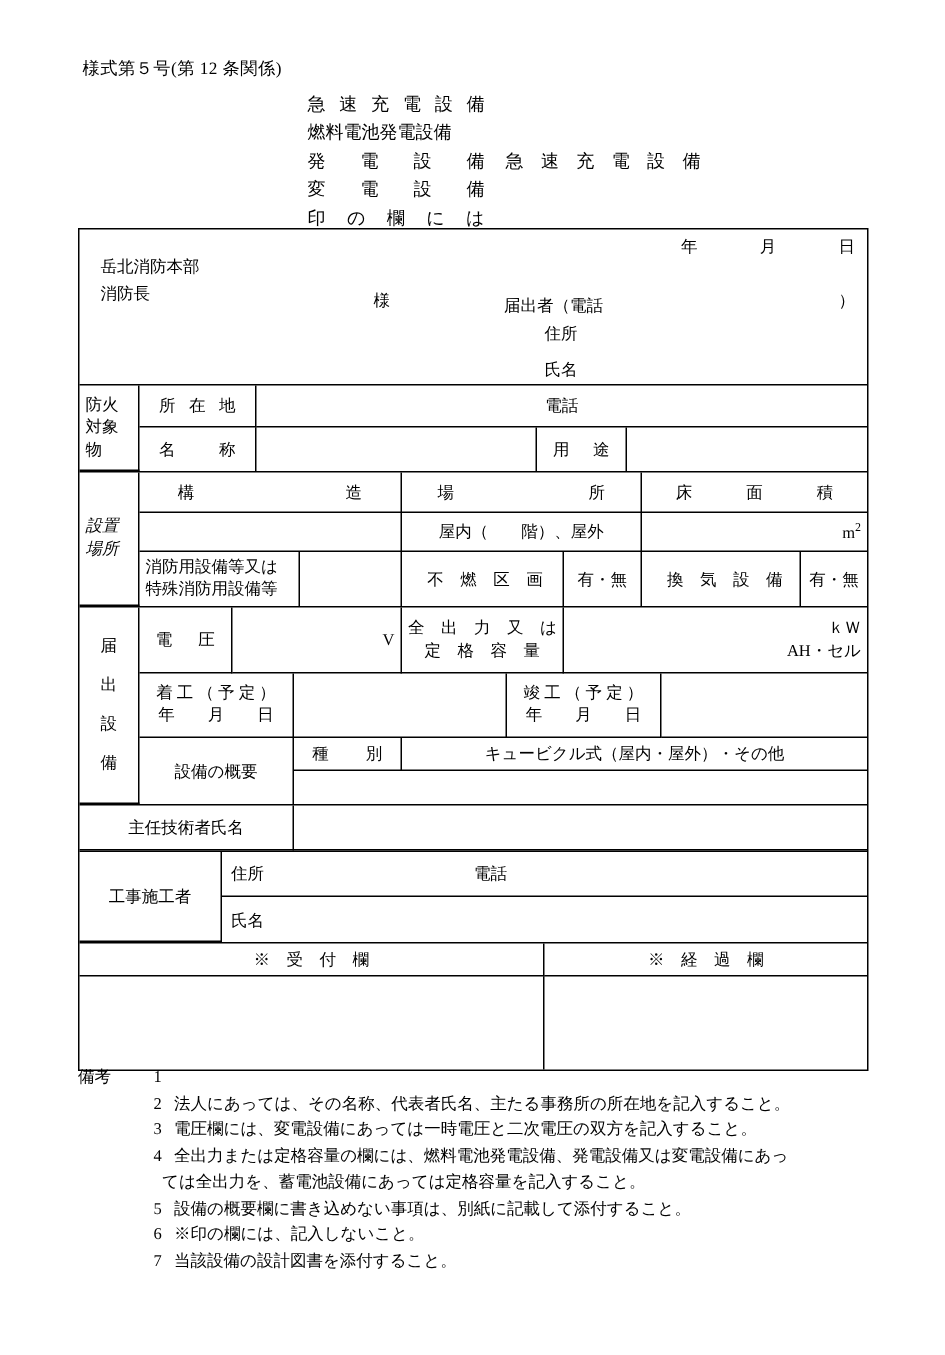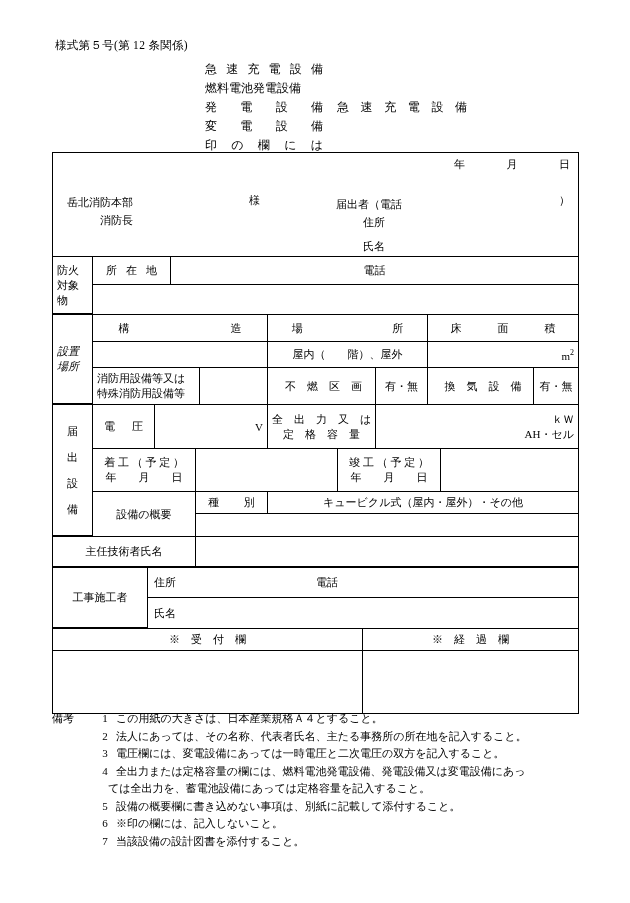--- a/index.html
+++ b/index.html
@@ -131,24 +131,23 @@
     right: 8px;
     top: 4px;
     width: 116px;
     display: flex;
     justify-content: space-between;
     font-size: 11px;
   }
   .hdr-org {
     position: absolute;
     left: 14px;
-    top: 40px;
+    top: 16px;
     font-size: 11px;
     line-height: 18px;
-    text-align: right;
   }
   .hdr-sama {
     position: absolute;
     left: 196px;
     top: 40px;
     font-size: 11px;
   }
   .hdr-sub {
     position: absolute;
     left: 283px;
@@ -244,20 +243,30 @@
         <span>防火対象物</span>
       </div>
       <div style="flex:1;">
         <div class="row">
           <div class="cell c-center" style="width:78px;height:28px;">
             <span class="sp-narrow">所 在 地</span>
           </div>
           <div class="cell c-center last" style="flex:1;height:28px;">
             <span>電話</span>
           </div>
+        </div>
+        <div class="row">
+          <div class="cell c-center nb-b" style="width:78px;height:29px;">
+            <span class="sp-narrow">名　　称</span>
+          </div>
+          <div class="cell nb-b" style="width:187px;height:29px;"></div>
+          <div class="cell c-center nb-b" style="width:60px;height:29px;">
+            <span class="sp-narrow">用　途</span>
+          </div>
+          <div class="cell last nb-b" style="flex:1;height:29px;"></div>
         </div>
       </div>
     </div>
     <div style="height:0;border-top:1px solid #000;"></div>
 
     <div class="row">
       <div class="cell c-center vert" style="width:40px;height:89px;font-style:italic;">
         <span>設置場所</span>
       </div>
       <div style="flex:1;">
@@ -414,21 +423,20 @@
       <div class="cell nb-b" style="width:310px;height:62px;"></div>
       <div class="cell last nb-b" style="flex:1;height:62px;"></div>
     </div>
 
   </div>
 
   <div class="notes">
     <div class="note">
       <div class="note-label">備考</div>
       <div class="note-num">1</div>
-      <div class="note-text">この用紙の大きさは、日本産業規格Ａ４とすること。</div>
     </div>
     <div class="note">
       <div class="note-label"></div>
       <div class="note-num">2</div>
       <div class="note-text">法人にあっては、その名称、代表者氏名、主たる事務所の所在地を記入すること。</div>
     </div>
     <div class="note">
       <div class="note-label"></div>
       <div class="note-num">3</div>
       <div class="note-text">電圧欄には、変電設備にあっては一時電圧と二次電圧の双方を記入すること。</div>

